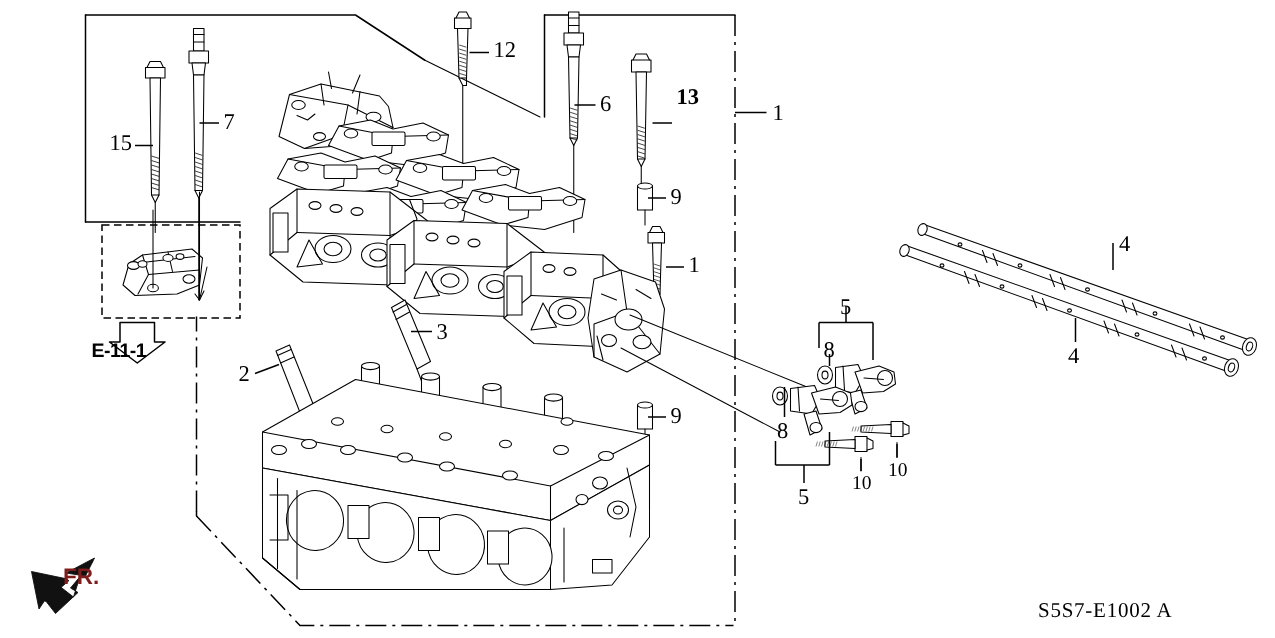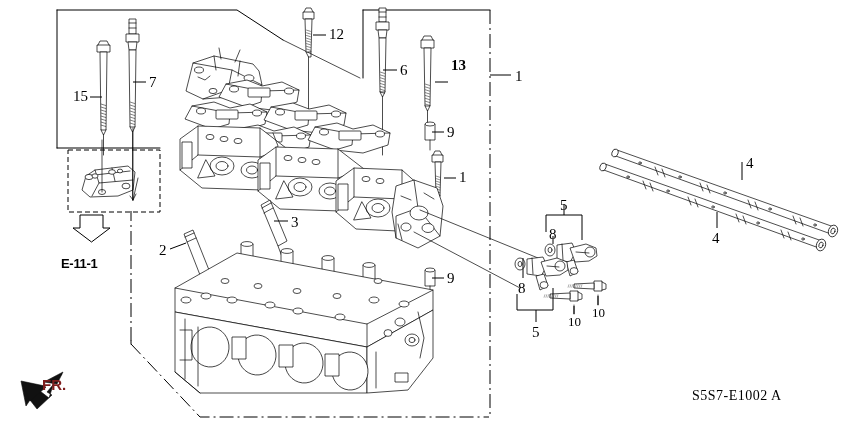--- a/index.html
+++ b/index.html
@@ -541,17 +541,17 @@
   <div class="callout" style="left:518px; top:281px;">8</div>
   <div class="callout" style="left:447px; top:125px;">9</div>
   <div class="callout" style="left:447px; top:271px;">9</div>
   <div class="callout small" style="left:592px; top:306px;">10</div>
   <div class="callout small" style="left:568px; top:315px;">10</div>
   <div class="callout" style="left:459px; top:170px;">1</div>
   <div class="callout" style="left:329px; top:27px;">12</div>
   <div class="callout" style="left:451px; top:58px;font-weight:bold;">13</div>
   <div class="callout" style="left:73px; top:89px;">15</div>
 
-  <div class="ref-label" style="left:61px; top:256px;">E-11-1</div>
+  <div class="ref-label" style="left:61px; top:226px;">E-11-1</div>
   <div class="fr-label" style="left:42px; top:376px;">FR.</div>
-  <div class="diagram-code" style="left:692px; top:388px;text-align:center;">S5S7-E1002 A</div>
+  <div class="diagram-code" style="left:692px; top:400px;text-align:center;">S5S7-E1002 A</div>
 
 </div>
 
 </body></html>

